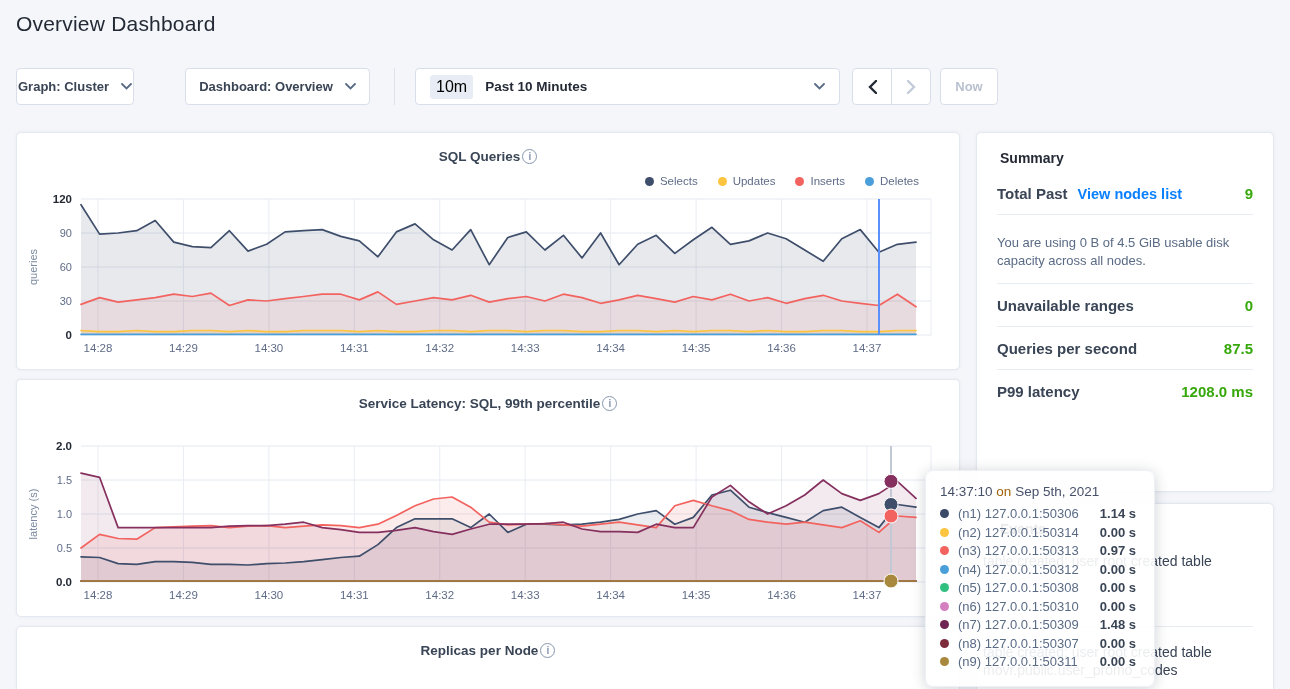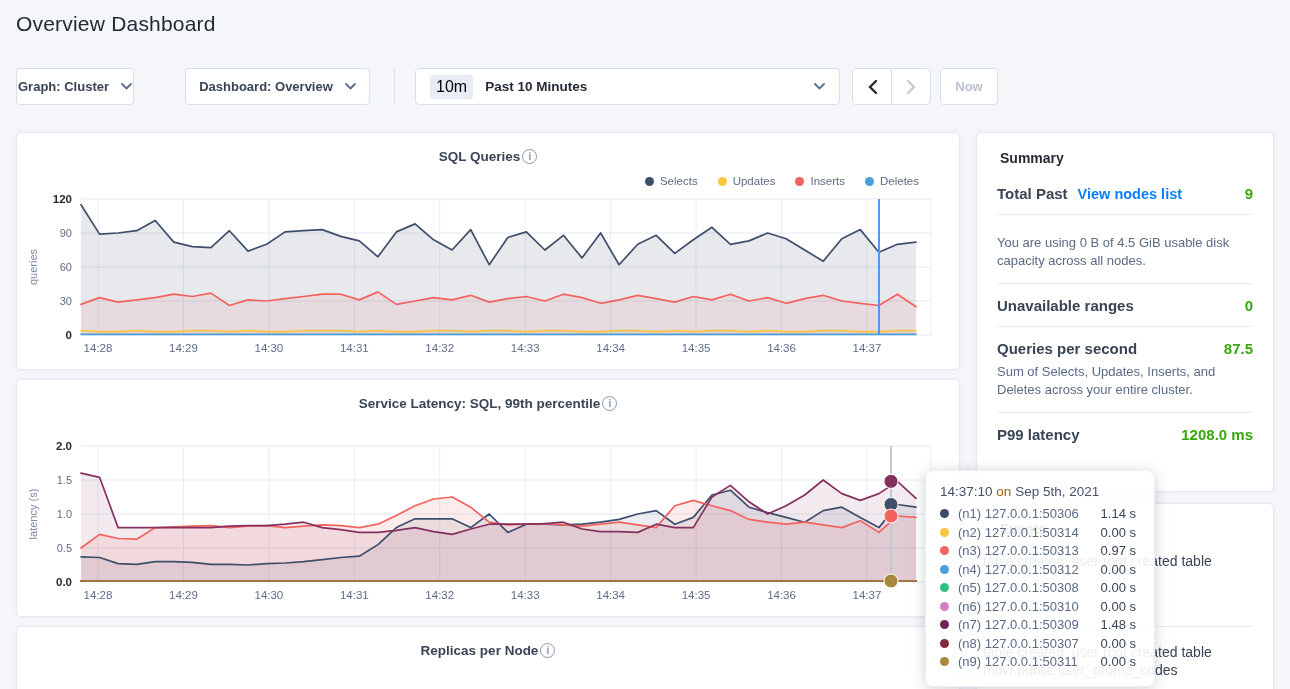--- a/index.html
+++ b/index.html
@@ -83,21 +83,21 @@
   .tooltip {
     position:absolute; left:925px; top:470px; width:230px;
     background:rgba(255,255,255,0.9); border:1px solid #edf0f5; border-radius:8px;
     box-shadow:0 2px 14px rgba(40,50,70,0.22);
     padding:13px 18px 13px 14px; z-index:10;
   }
   .tt-head { font-size:13.5px; color:#475069; margin-bottom:7px; }
   .tt-on { color:#a16207; }
   .tt-row { display:flex; align-items:center; margin-bottom:3.5px; font-size:13px; color:#5a6b85; }
   .tt-dot { width:9px; height:9px; border-radius:50%; margin-right:9px; flex:none; }
-  .tt-val { margin-left:auto; font-weight:400; color:#394455;text-align:right; }
+  .tt-val { margin-left:auto; font-weight:700; color:#394455;text-align:right; }
 </style>
 </head>
 <body>
 
 <div class="screen">
 
   <h1 class="page-title">Overview Dashboard</h1>
 
   <button class="btn dd-graph">
     <span>Graph: Cluster</span>
@@ -280,21 +280,20 @@
           <div class="srow-top">
             <span class="srow-label">Unavailable ranges</span>
             <span class="srow-value" style="color: rgb(55, 168, 11);">0</span>
           </div>
         </div>
         <div class="srow">
           <div class="srow-top">
             <span class="srow-label">Queries per second</span>
             <span class="srow-value" style="color: rgb(55, 168, 11);">87.5</span>
           </div>
-          <div class="srow-sub">Sum of Selects, Updates, Inserts, and Deletes across your entire cluster.</div>
         </div>
         <div class="srow">
           <div class="srow-top">
             <span class="srow-label">P99 latency</span>
             <span class="srow-value" style="color: rgb(55, 168, 11);">1208.0 ms</span>
           </div>
         </div>
       </div>
   </div>
 

